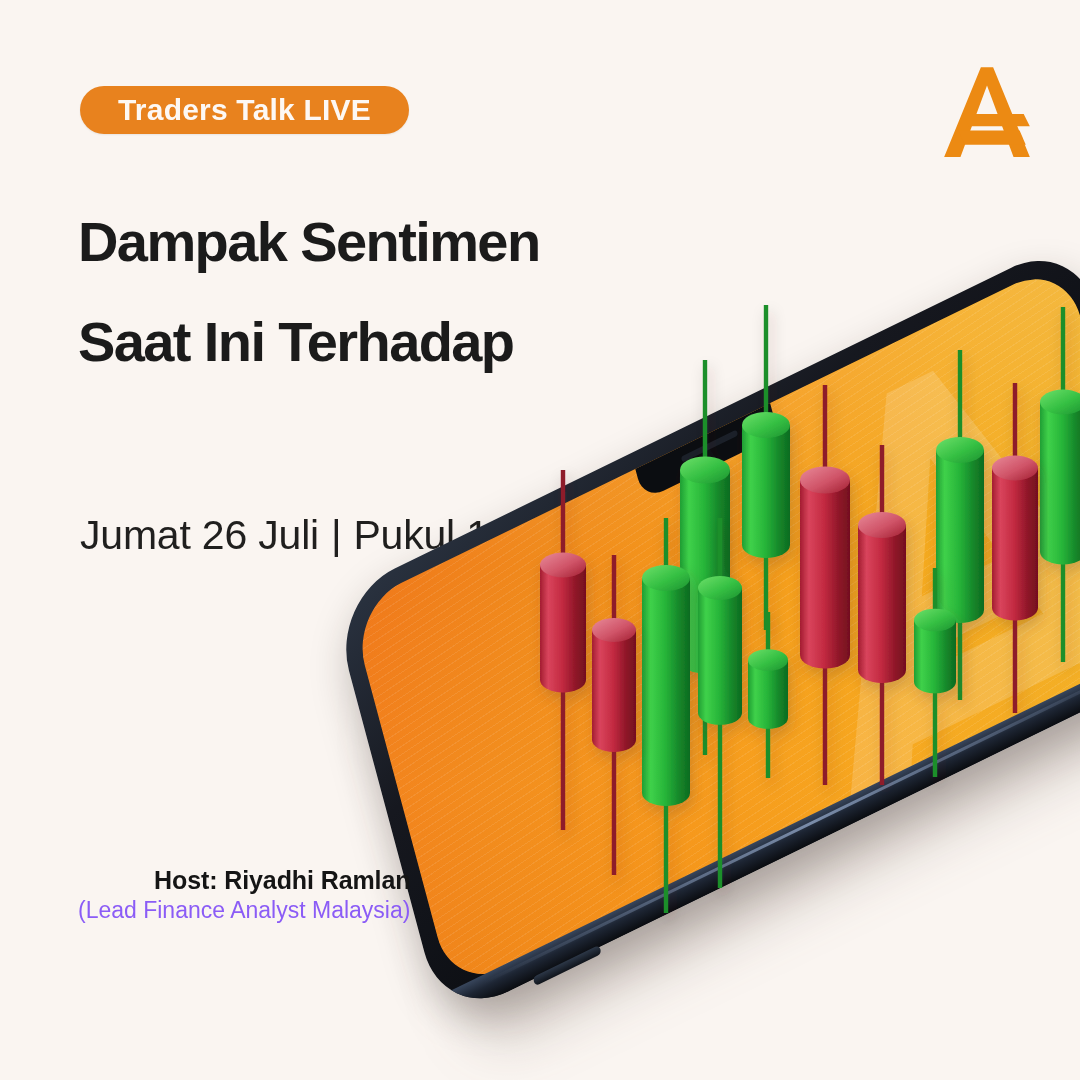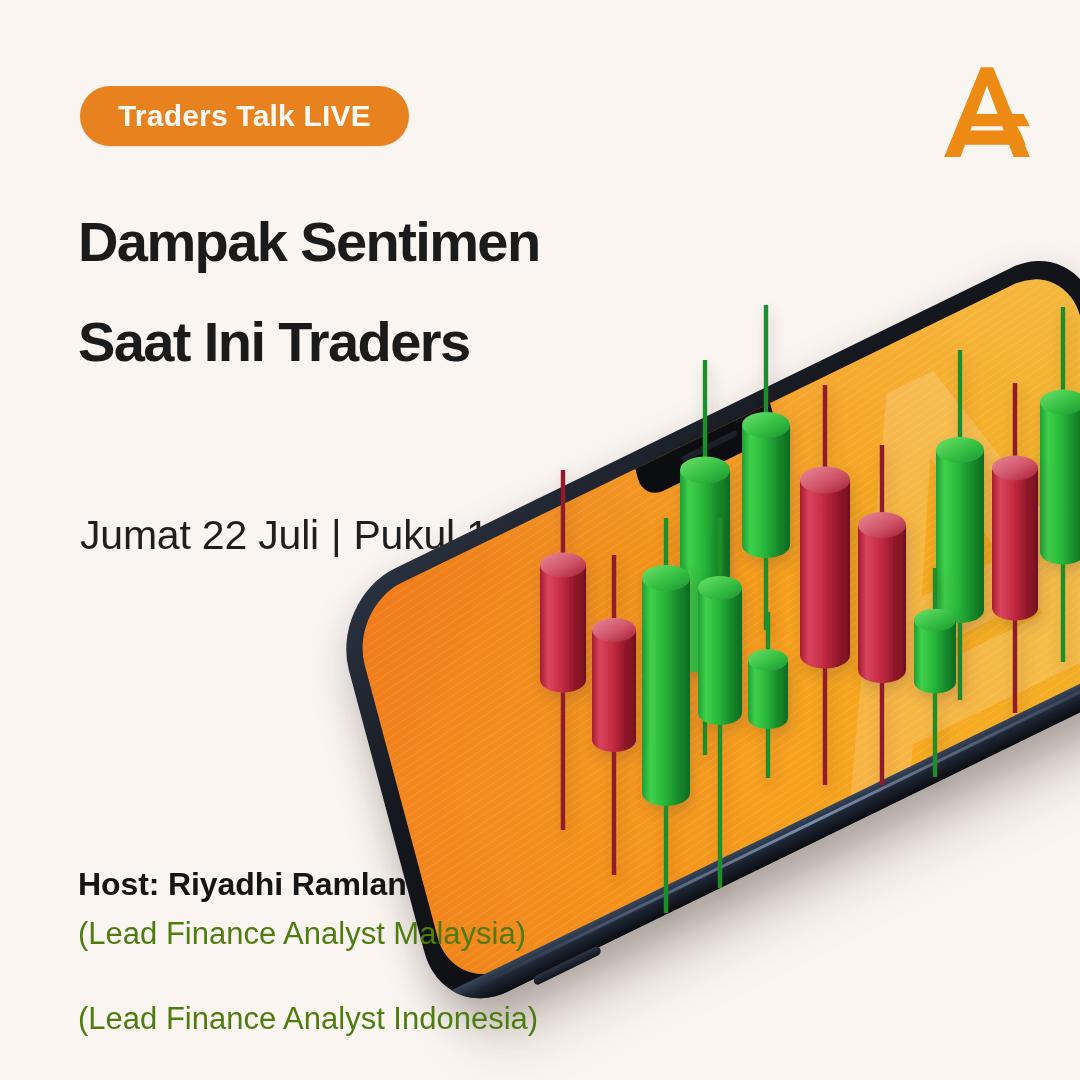--- a/index.html
+++ b/index.html
@@ -10,21 +10,21 @@
     position:relative;
   }
   .poster{position:absolute;inset:0;overflow:hidden;background:#faf5f1;}
 
   
   .logo{position:absolute;top:58px;right:42px;width:102px;height:104px;}
 
   
   .badge{
     position:absolute;left:80px;top:86px;
-    height:60px;padding:0 38px;
+    height:48px;padding:0 38px;
     background:#e8821e;border-radius:999px;
     display:flex;align-items:center;justify-content:center;
     box-shadow:0 1px 2px rgba(0,0,0,.07);
   }
   .badge span{
     color:#fdf8f4;font-size:30px;font-weight:bold;
     letter-spacing:.2px;white-space:nowrap;
   }
 
   
@@ -43,25 +43,26 @@
     white-space:nowrap;
   }
   .subtitle .sep{
     display:inline-block;margin:0 12px;
     color:#201f1e;font-weight:300;
   }
 
   
   .credits{position:absolute;left:78px;top:866px;z-index:40;}
   .credits .name{
-    color:#151515;font-size:32px;font-weight:bold;letter-spacing:-.1px;
+    color:#151515;font-size:25px;font-weight:bold;letter-spacing:-.1px;
     white-space:nowrap;
+    text-align:right;
   }
   .credits .role{
-    color:#4d7c0f;font-size:31px;font-weight:400;margin-top:13px;
+    color:#8b5cf6;font-size:23px;font-weight:400;margin-top:2px;
     white-space:nowrap;
   }
   .credits .gap{height:36px;}
 
   
   .phone-wrap{
     position:absolute;left:330px;top:600px;width:900px;height:560px;
     z-index:10;
   }
   .phone{
@@ -141,25 +142,25 @@
       </g>
     </svg>
   </div>
 
   <div class="badge">
     <span>Traders Talk LIVE</span>
   </div>
 
   <div class="headline">
     <div>Dampak Sentimen</div>
-    <div>Saat Ini Traders</div>
+    <div>Saat Ini Terhadap</div>
   </div>
 
   <div class="subtitle">
-    <span>Jumat 22 Juli</span><span class="sep">|</span><span>Pukul 19.00 WIB</span>
+    <span>Jumat 26 Juli</span><span class="sep">|</span><span>Pukul 19.00 WIB</span>
   </div>
 
   <div class="phone-wrap">
     <div class="phone-shadow"></div>
     <div class="phone">
       <div class="phone-body">
         <div class="phone-screen">
           <div class="screen-sheen"></div>
           <div class="screen-stripes"></div>
           <svg class="watermark" viewBox="0 0 100 100">
@@ -315,16 +316,15 @@
        L 956 620 Z" fill="url(#gBull)"></path>
           <ellipse cx="935" cy="620" rx="21" ry="11.34" fill="url(#gBullTop)"></ellipse>
         </g>
       </g>
   </svg>
 
   <div class="credits">
     <div class="name">Host: Riyadhi Ramlan</div>
     <div class="role">(Lead Finance Analyst Malaysia)</div>
     <div class="gap"></div>
-    <div class="role">(Lead Finance Analyst Indonesia)</div>
   </div>
 
 </div>
 
 </body></html>

